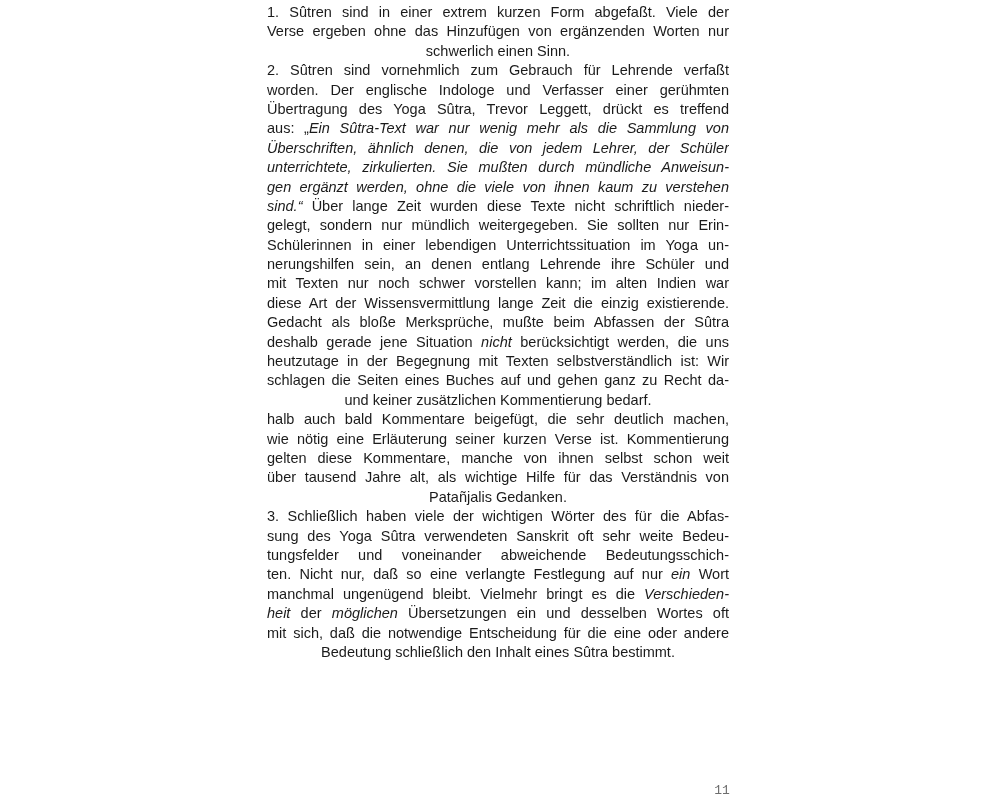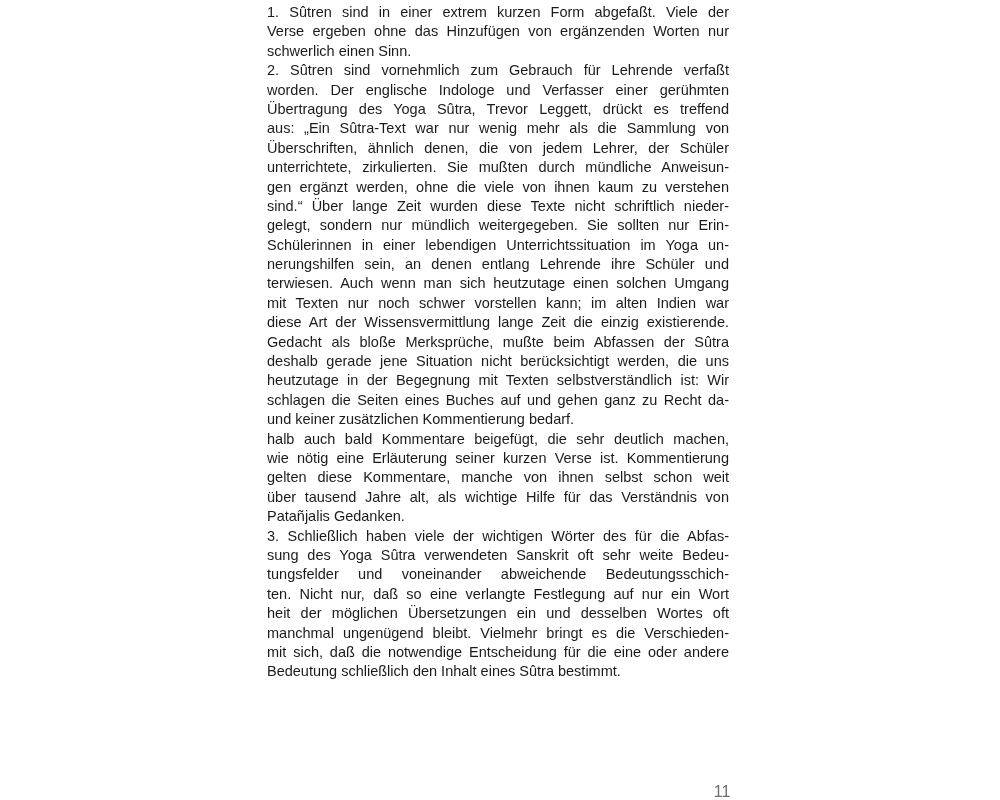--- a/index.html
+++ b/index.html
@@ -18,34 +18,35 @@
     position: absolute;
     left: 267px; top: 3px;
     width: 462px;
     font-size: 14.5px;
     line-height: 19.4px;
     color: var(--text-color, #1b1b1b);
   }
   .line {
     height: 19.4px;
     overflow: hidden;
-    text-align: left;
+    text-align: center;
   }
   .line.j {
     text-align: justify;
     text-align-last: justify;
   }
-  .it { }
+  .it { font-style: italic; }
   .page-number {
     position: absolute;
     left: 712px; top: 783px;
     width: 20px;
     text-align: center;
-    font-size: 16px;
+    font-size: 13px;
     color: var(--pagenum-color, #6e6e6e);
+    font-family: Liberation Mono, monospace;
   }
 </style>
 </head>
 <body>
 
 <div class="page">
   <div class="text-block">
       <div class="line j"><span>1. Sûtren sind in einer extrem kurzen Form abgefaßt. Viele der</span></div>
       <div class="line j"><span>Verse ergeben ohne das Hinzufügen von ergänzenden Worten nur</span></div>
       <div class="line"><span>schwerlich einen Sinn.</span></div>
@@ -53,36 +54,35 @@
       <div class="line j"><span>worden. Der englische Indologe und Verfasser einer gerühmten</span></div>
       <div class="line j"><span>Übertragung des Yoga Sûtra, Trevor Leggett, drückt es treffend</span></div>
       <div class="line j"><span>aus: „</span><span class="it">Ein Sûtra-Text war nur wenig mehr als die Sammlung von</span></div>
       <div class="line j"><span class="it">Überschriften, ähnlich denen, die von jedem Lehrer, der Schüler</span></div>
       <div class="line j"><span class="it">unterrichtete, zirkulierten. Sie mußten durch mündliche Anweisun-</span></div>
       <div class="line j"><span class="it">gen ergänzt werden, ohne die viele von ihnen kaum zu verstehen</span></div>
       <div class="line j"><span class="it">sind.“</span><span> Über lange Zeit wurden diese Texte nicht schriftlich nieder-</span></div>
       <div class="line j"><span>gelegt, sondern nur mündlich weitergegeben. Sie sollten nur Erin-</span></div>
       <div class="line j"><span>Schülerinnen in einer lebendigen Unterrichtssituation im Yoga un-</span></div>
       <div class="line j"><span>nerungshilfen sein, an denen entlang Lehrende ihre Schüler und</span></div>
-      <div class="line j"><span>terwiesen. Auch wenn man sich heutzutage einen solchen Umgang</span></div>
       <div class="line j"><span>mit Texten nur noch schwer vorstellen kann; im alten Indien war</span></div>
       <div class="line j"><span>diese Art der Wissensvermittlung lange Zeit die einzig existierende.</span></div>
       <div class="line j"><span>Gedacht als bloße Merksprüche, mußte beim Abfassen der Sûtra</span></div>
       <div class="line j"><span>deshalb gerade jene Situation </span><span class="it">nicht</span><span> berücksichtigt werden, die uns</span></div>
       <div class="line j"><span>heutzutage in der Begegnung mit Texten selbstverständlich ist: Wir</span></div>
       <div class="line j"><span>schlagen die Seiten eines Buches auf und gehen ganz zu Recht da-</span></div>
       <div class="line"><span>und keiner zusätzlichen Kommentierung bedarf.</span></div>
       <div class="line j"><span>halb auch bald Kommentare beigefügt, die sehr deutlich machen,</span></div>
       <div class="line j"><span>wie nötig eine Erläuterung seiner kurzen Verse ist. Kommentierung</span></div>
       <div class="line j"><span>gelten diese Kommentare, manche von ihnen selbst schon weit</span></div>
       <div class="line j"><span>über tausend Jahre alt, als wichtige Hilfe für das Verständnis von</span></div>
       <div class="line"><span>Patañjalis Gedanken.</span></div>
       <div class="line j"><span>3. Schließlich haben viele der wichtigen Wörter des für die Abfas-</span></div>
       <div class="line j"><span>sung des Yoga Sûtra verwendeten Sanskrit oft sehr weite Bedeu-</span></div>
       <div class="line j"><span>tungsfelder und voneinander abweichende Bedeutungsschich-</span></div>
       <div class="line j"><span>ten. Nicht nur, daß so eine verlangte Festlegung auf nur </span><span class="it">ein</span><span> Wort</span></div>
+      <div class="line j"><span>manchmal ungenügend bleibt. Vielmehr bringt es die </span><span class="it">Verschieden-</span></div>
       <div class="line j"><span class="it">heit</span><span> der </span><span class="it">möglichen</span><span> Übersetzungen ein und desselben Wortes oft</span></div>
-      <div class="line j"><span>manchmal ungenügend bleibt. Vielmehr bringt es die </span><span class="it">Verschieden-</span></div>
       <div class="line j"><span>mit sich, daß die notwendige Entscheidung für die eine oder andere</span></div>
       <div class="line"><span>Bedeutung schließlich den Inhalt eines Sûtra bestimmt.</span></div>
     </div>
   <div class="page-number">11</div>
 </div>
 
 </body></html>

